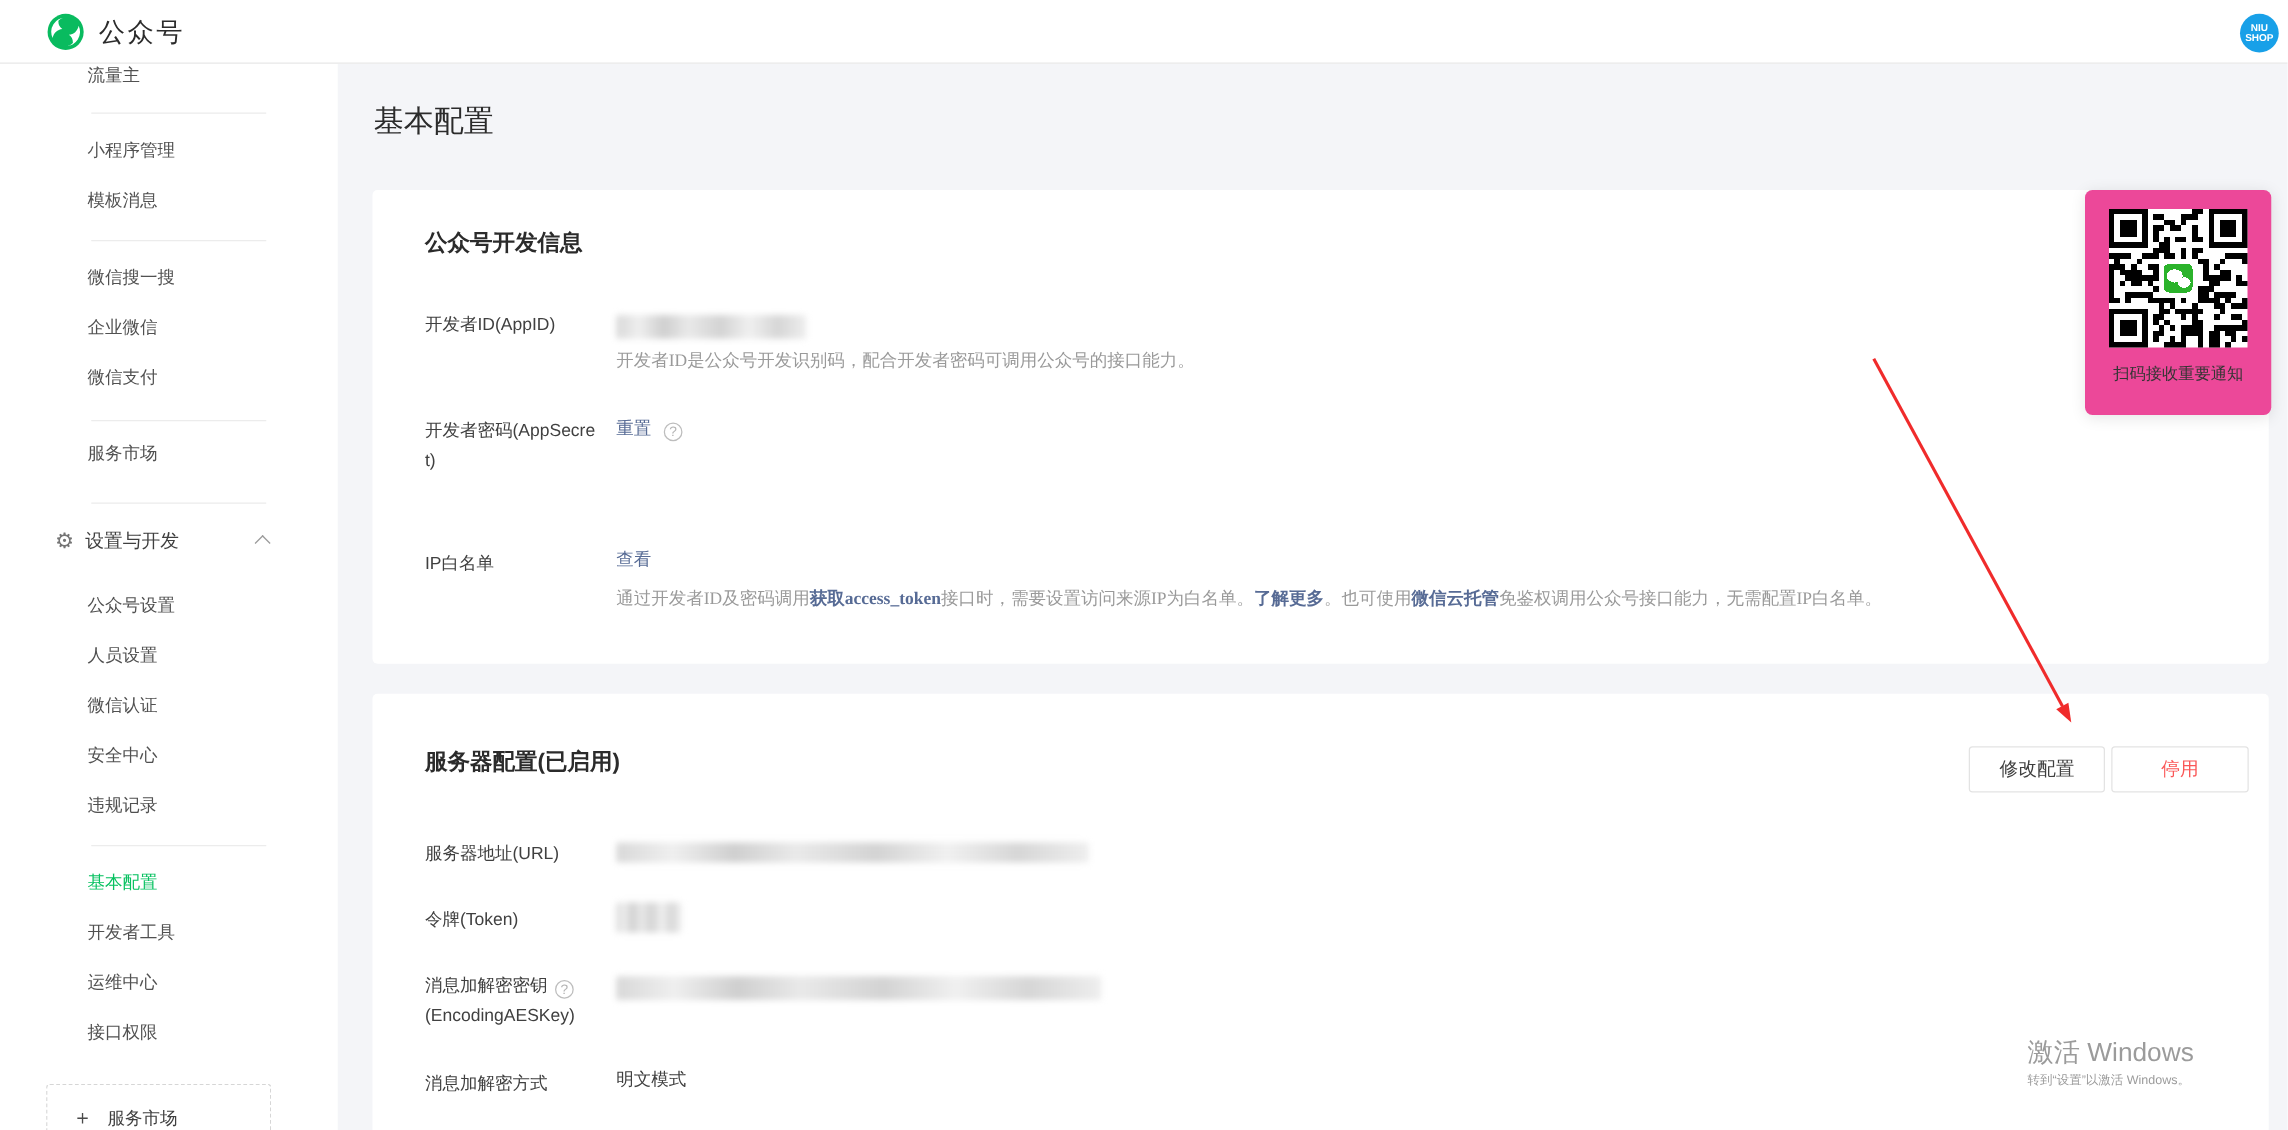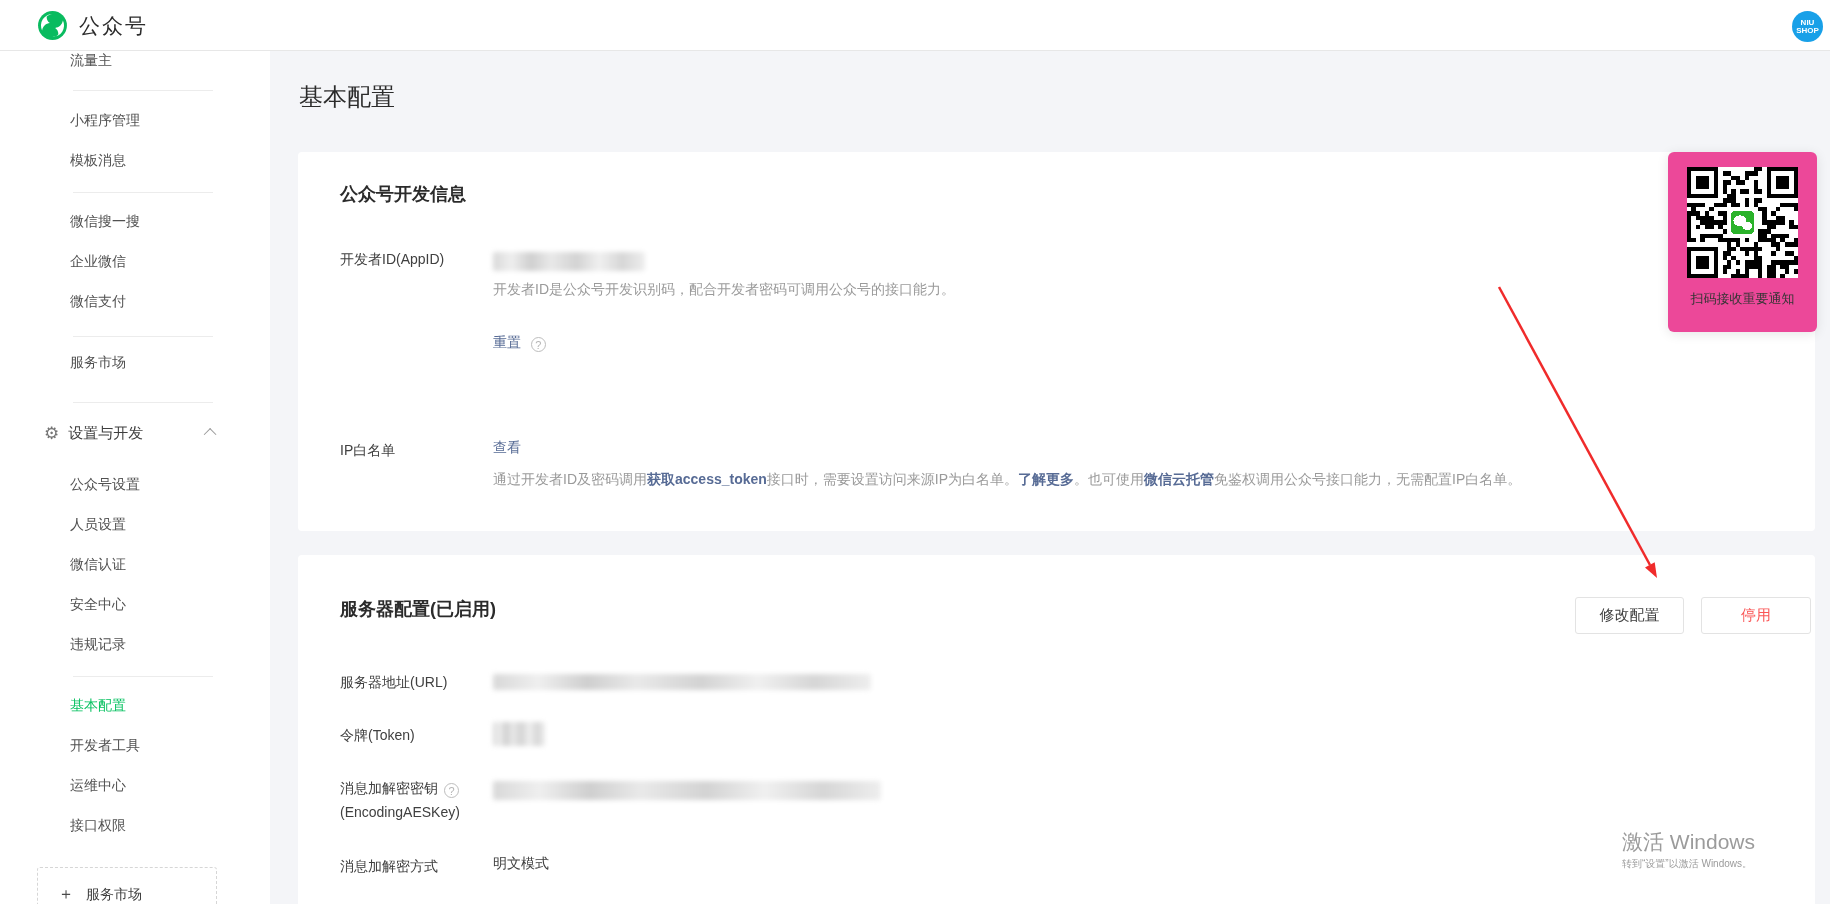--- a/index.html
+++ b/index.html
@@ -37,33 +37,33 @@
 
   
   .main { position:absolute; left:270px; top:51px; width:1560px; height:853px; background:#f4f5f8; }
   .page-title { position:absolute; left:29px; top:30px; font-size:24px; font-weight:500; color:#2b2b2b; }
   .card { position:absolute; left:28px; width:1517px; background:#fff; border-radius:4px; }
   .card1 { top:101px; height:379px; }
   .card2 { top:504px; height:420px; }
   .sec-title { position:absolute; left:42px; font-size:18px; color:#2b2b2b; }
   .flabel { position:absolute; left:42px; font-size:14px; color:#404040; line-height:24px; }
   .fvalue { position:absolute; left:195px; font-size:14px; color:#404040; }
-  .fdesc { position:absolute; left:195px; font-size:14px; color:#9a9a9a; line-height:23px; width:1300px; }
+  .fdesc { position:absolute; left:195px; font-size:14px; color:#9a9a9a; line-height:23px; width:1300px;font-family:Liberation Serif, serif; }
   .link { color:#576b95; cursor:pointer; text-decoration:none; }
   .link.b { font-weight:bold; }
   .help { display:inline-block; width:15px; height:15px; border:1px solid #bdbdbd;
     border-radius:50%; color:#b5b5b5; font-size:11px; line-height:15px; text-align:center;
     margin-left:6px; vertical-align:-2px; cursor:pointer; }
   .redact { position:absolute; border-radius:2px; filter:blur(2.5px);
     background:linear-gradient(90deg,#d8d8d8 0%,#efefef 12%,#cfcfcf 25%,#e9e9e9 38%,
       #d3d3d3 55%,#f0f0f0 70%,#d6d6d6 85%,#eee 100%); }
   .btn { position:absolute; top:42px; height:37px; background:#fff; border:1px solid #e3e3e3;
     border-radius:3px; font-size:15px; color:#3f3f3f; display:flex; align-items:center;
     justify-content:center; cursor:pointer; }
-  .btn.danger { color:#fa5757;margin-left:12px; }
+  .btn.danger { color:#fa5757; }
 
   
   .qr-panel { position:absolute; left:1398px; top:101px; width:149px; height:180px;
     background:#ec4899; border-radius:6px; box-shadow:0 2px 12px rgba(0,0,0,.10); z-index:20; }
   .qr-wrap { position:absolute; left:19px; top:15px; width:111px; height:111px; }
   .qr-caption { position:absolute; left:0; top:138px; width:149px; text-align:center;
     font-size:13px; color:#353535; }
 
   
   .wm1 { position:absolute; left:1352px; top:777px; font-size:21px; color:#9b9b9b; }
@@ -127,20 +127,21 @@
 <main class="main">
   <h1 class="page-title">基本配置</h1>
 
   <section class="card card1">
     <h2 class="sec-title" style="top:30px">公众号开发信息</h2>
 
     <div class="flabel" style="top:95px">开发者ID(AppID)</div>
     <div class="redact" style="left:195px; top:100px; width:152px; height:19px"></div>
     <div class="fdesc" style="top:126px">开发者ID是公众号开发识别码，配合开发者密码可调用公众号的接口能力。</div>
 
+    <div class="flabel" style="top:180px; width:140px; word-break:break-all">开发者密码(AppSecret)</div>
     <div class="fvalue" style="top:182px">
       <span class="link">重置</span>
       <span class="help">?</span>
     </div>
 
     <div class="flabel" style="top:286px">IP白名单</div>
     <div class="fvalue" style="top:287px">
       <span class="link">查看</span>
     </div>
     <div class="fdesc" style="top:316px">

